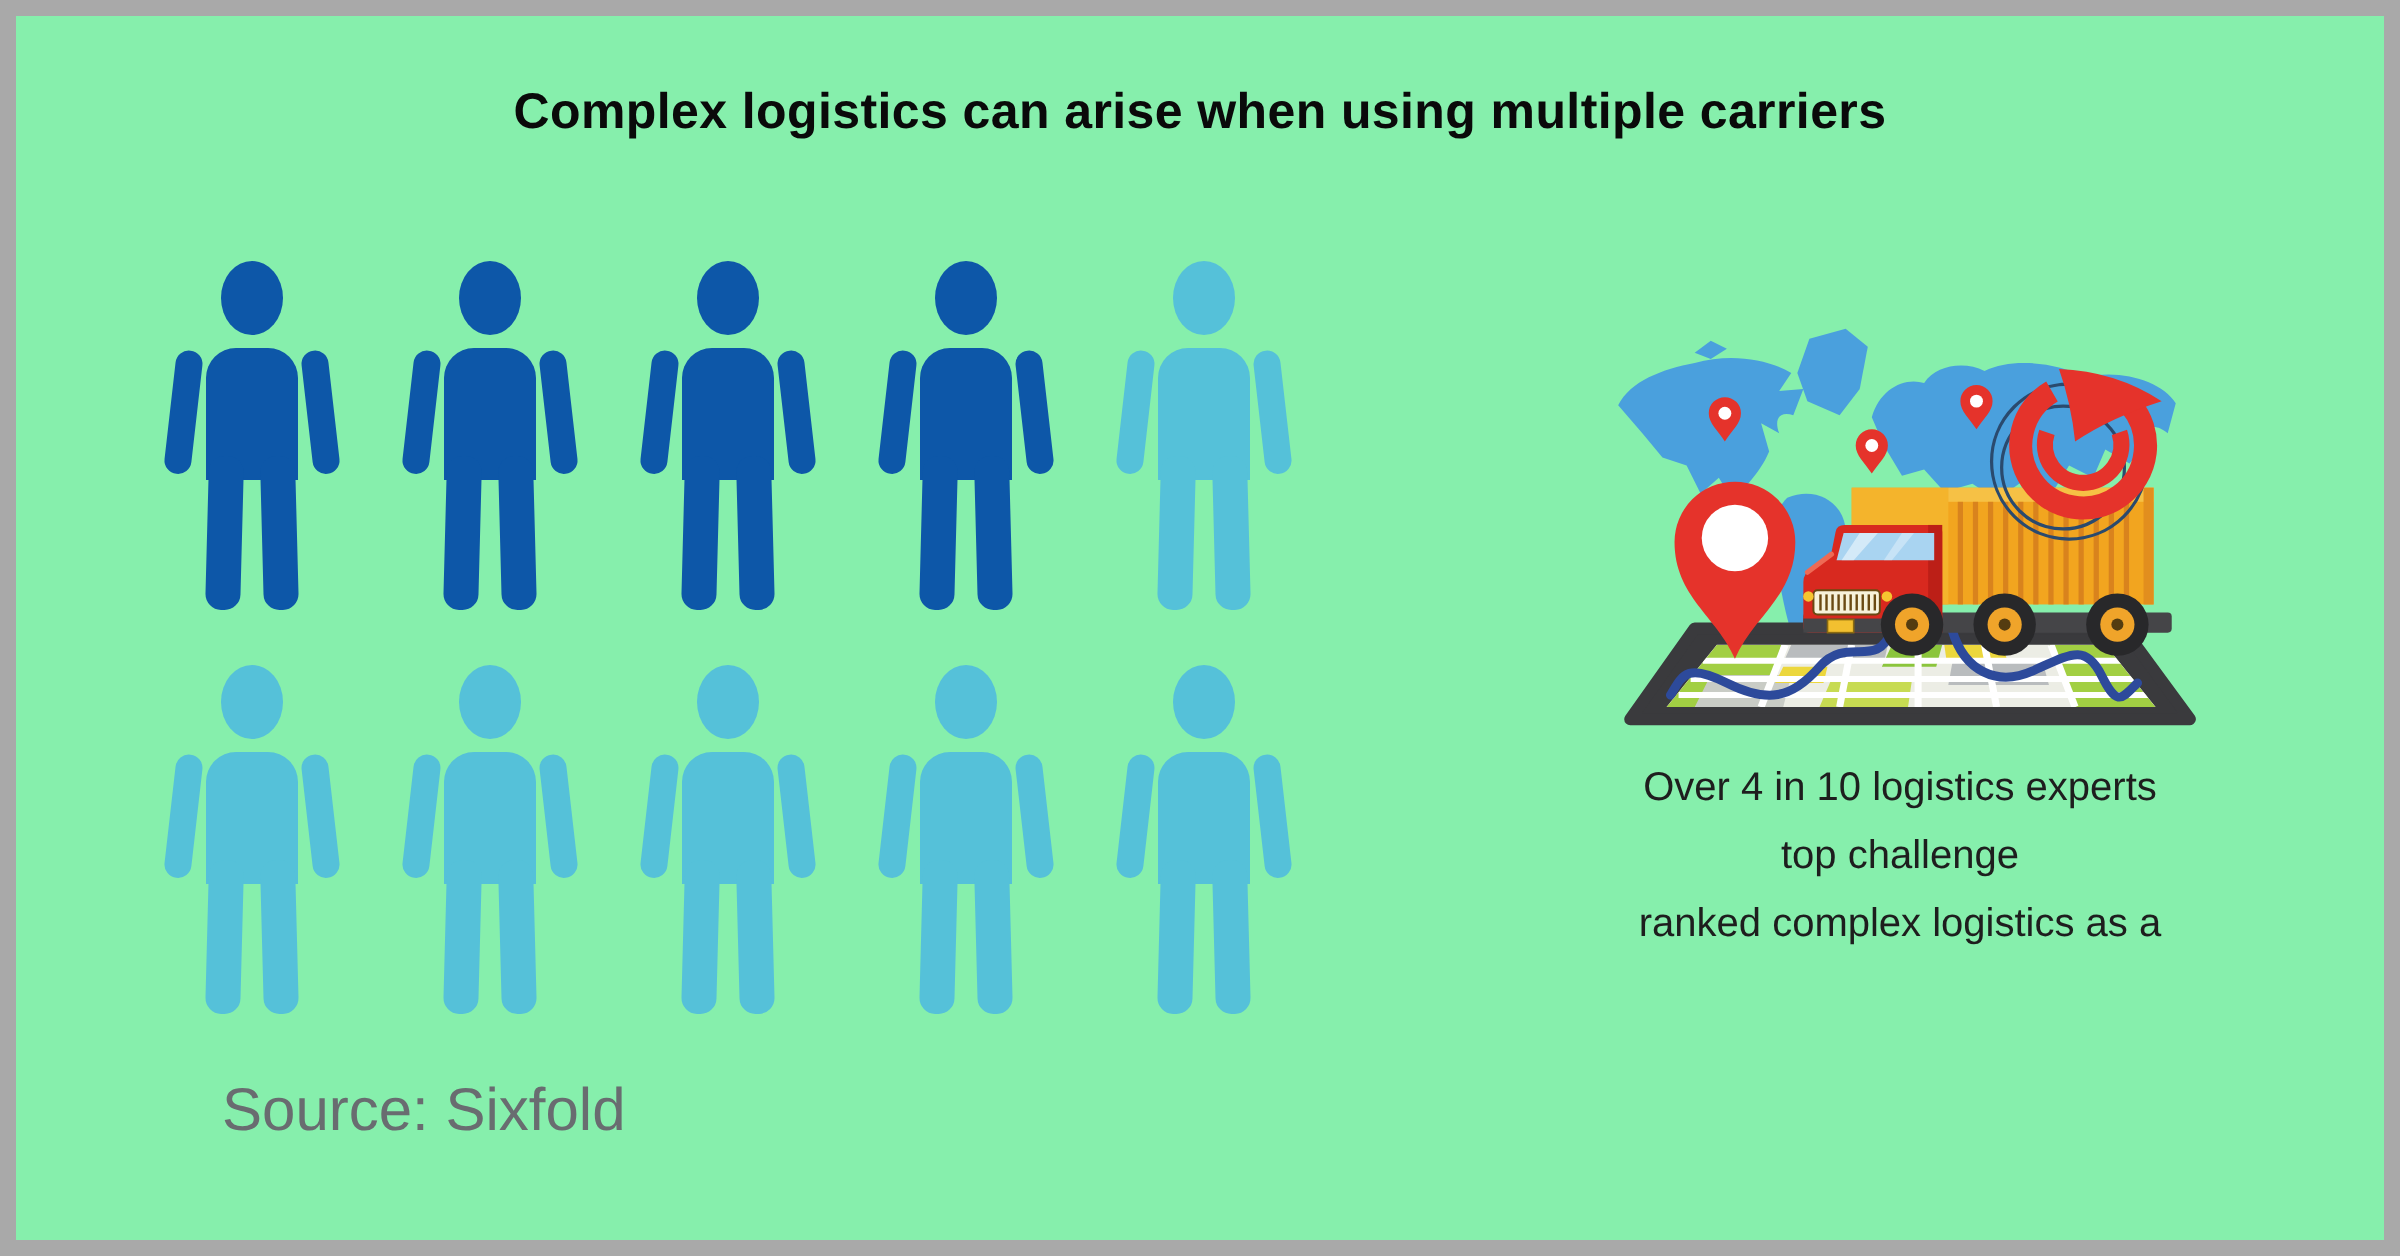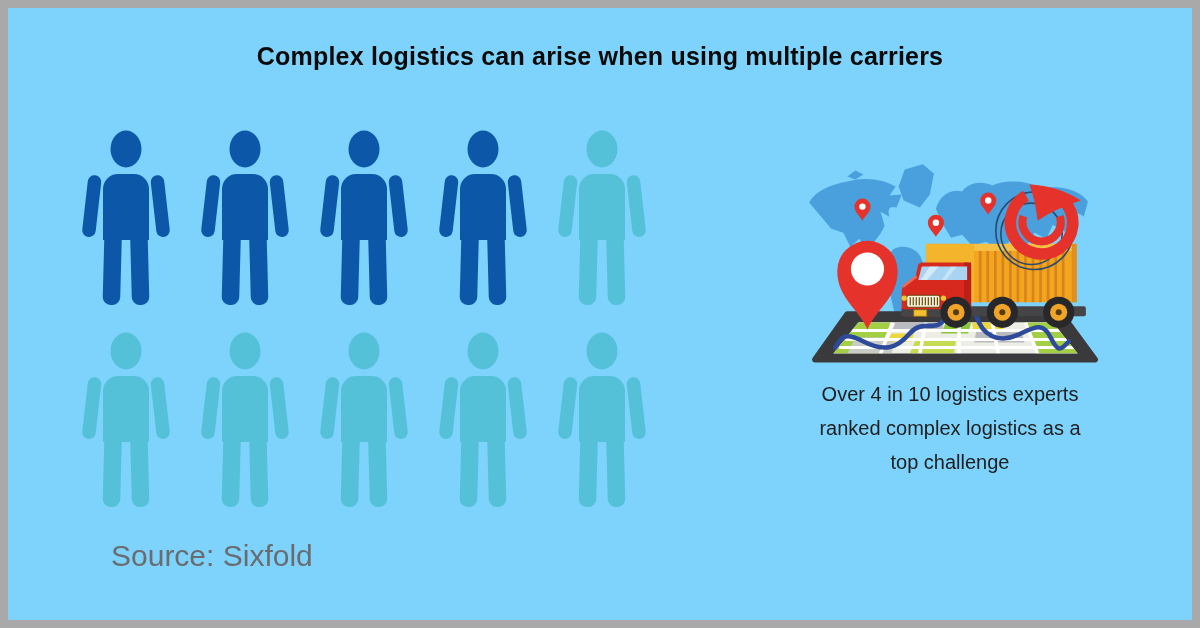--- a/index.html
+++ b/index.html
@@ -1,18 +1,18 @@
 <!DOCTYPE html>
 <html><head>
 <meta charset="utf-8">
 <style>
   html,body { margin:0; padding:0; background:#a9a9a9; font-family:"Liberation Sans", sans-serif; }
   .canvas {
     position:relative; width:1200px; height:628px; box-sizing:border-box;
-    background:#7dd3fc; border:8px solid #a9a9a9; overflow:hidden;
+    background:#86efac; border:8px solid #a9a9a9; overflow:hidden;
   }
   .title {
     position:absolute; top:34px; left:0; width:1184px; margin:0;
     text-align:center; font-size:25px; font-weight:bold; color:#0a0a0a;
     letter-spacing:0.2px;
   }
   .people-grid {
     position:absolute; left:58px; top:120px;
     display:grid; grid-template-columns:repeat(5,119px); grid-auto-rows:178px;
     row-gap:24px; justify-items:center;
@@ -293,19 +293,19 @@
         <circle cx="235" cy="75" r="30.5" fill="none" stroke="#2a4a6e" stroke-width="1.6"></circle>
         <path d="M268.7 44.1 A31 31 0 1 1 229.5 37.2" fill="none" stroke="#e5332b" stroke-width="11.5"></path>
         <path d="M227 57.5 A19 19 0 1 0 263 57.5" fill="none" stroke="#e5332b" stroke-width="8"></path>
         <path d="M233 26 Q261 27 284 42 Q259 50 241 62 Q239 43 233 26 Z" fill="#e5332b"></path>
       </g>
     </svg>
   </div>
 
   <div class="caption">
     <div>Over 4 in 10 logistics experts</div>
+    <div>top challenge</div>
     <div>ranked complex logistics as a</div>
-    <div>top challenge</div>
   </div>
 
   <div class="source">Source: Sixfold</div>
 
 </div>
 
 </body></html>

